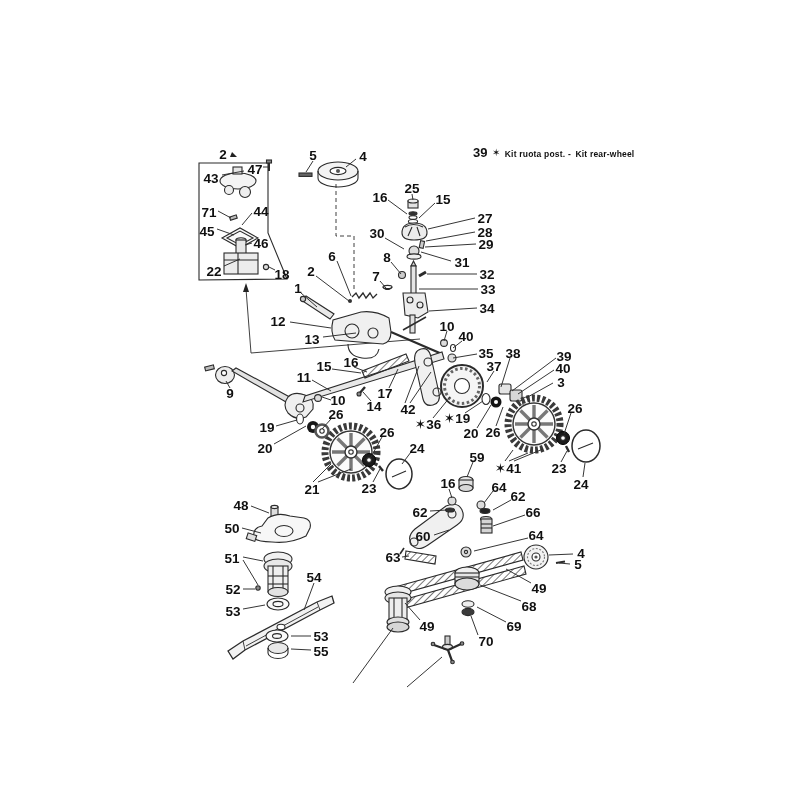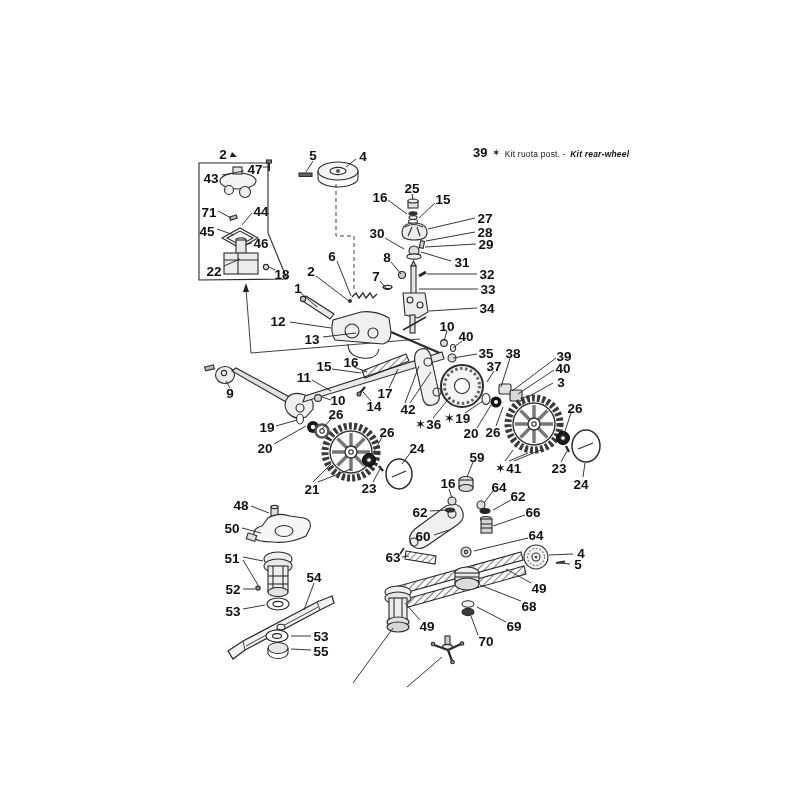--- a/index.html
+++ b/index.html
@@ -4,22 +4,22 @@
 <style>
   html,body{margin:0;padding:0;background:#fff;}
   #stage{position:relative;width:800px;height:800px;background:#ffffff;overflow:hidden;
          font-family:"Liberation Sans","DejaVu Sans",sans-serif;}
   #art{position:absolute;left:0;top:0;}
   text.lbl{font-family:"Liberation Sans","DejaVu Sans",sans-serif;font-weight:bold;
            font-size:13.5px;fill:#101010;text-anchor:middle;}
   #hdr{position:absolute;left:473px;top:143px;white-space:nowrap;color:#101010;}
   #hdr .num{font-weight:bold;font-size:13px;}
   #hdr .star{font-weight:bold;font-size:10px;vertical-align:1px;}
-  #hdr .t1{font-weight:normal;font-size:8.5px;letter-spacing:.2px;}
-  #hdr .t2{font-weight:bold;font-style:italic;font-size:8.5px;letter-spacing:.2px;margin-top:34px;}
+  #hdr .t1{font-weight:bold;font-size:8.5px;letter-spacing:.2px;}
+  #hdr .t2{font-weight:bold;font-size:8.5px;letter-spacing:.2px;margin-top:34px;}
 </style>
 </head>
 <body>
 
 <div id="stage">
 
   <div id="hdr">
     <span class="num">39</span>
     <span class="star">✶</span>
     <span class="t1">Kit ruota post. -</span>

